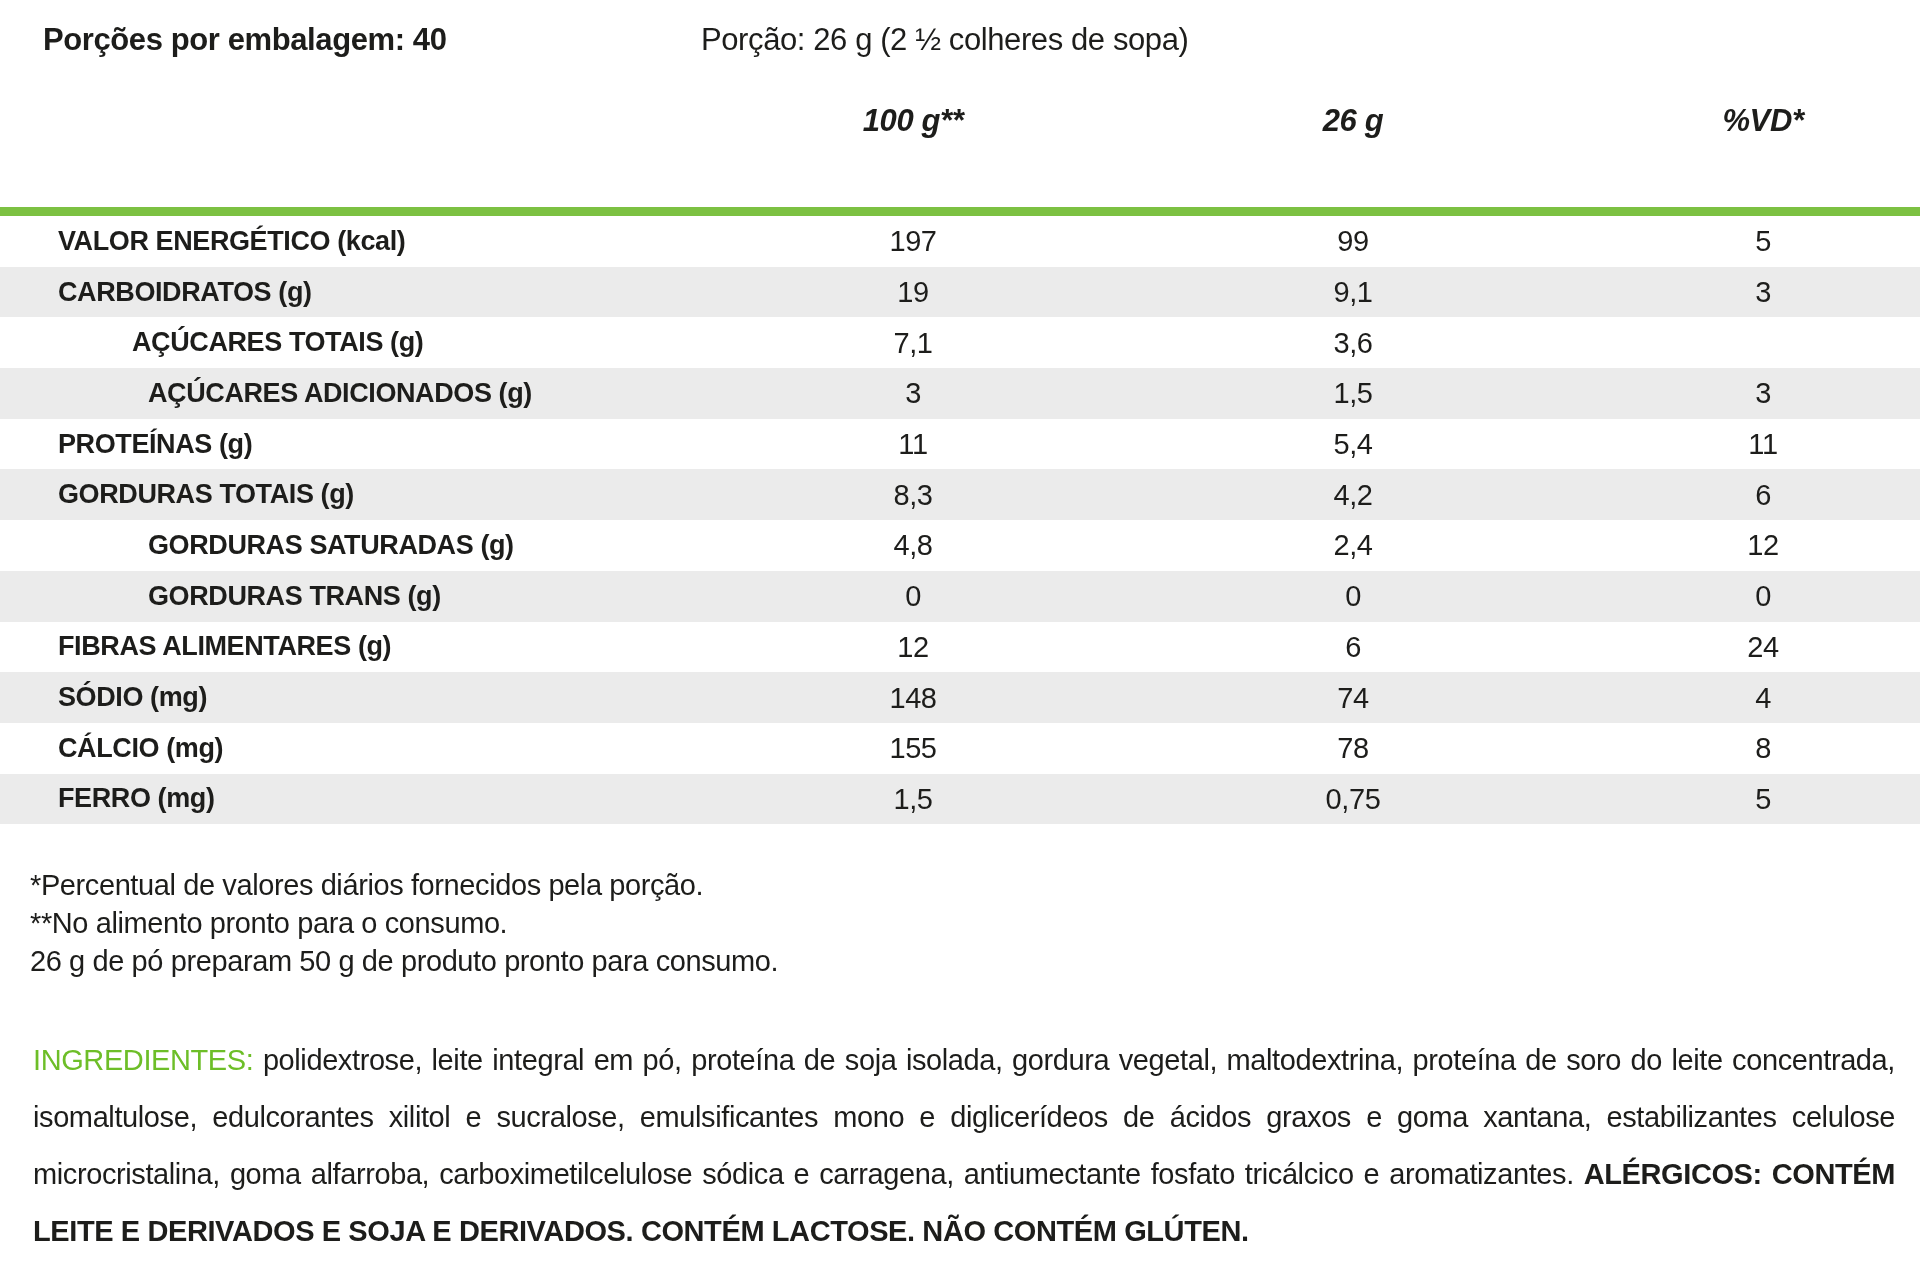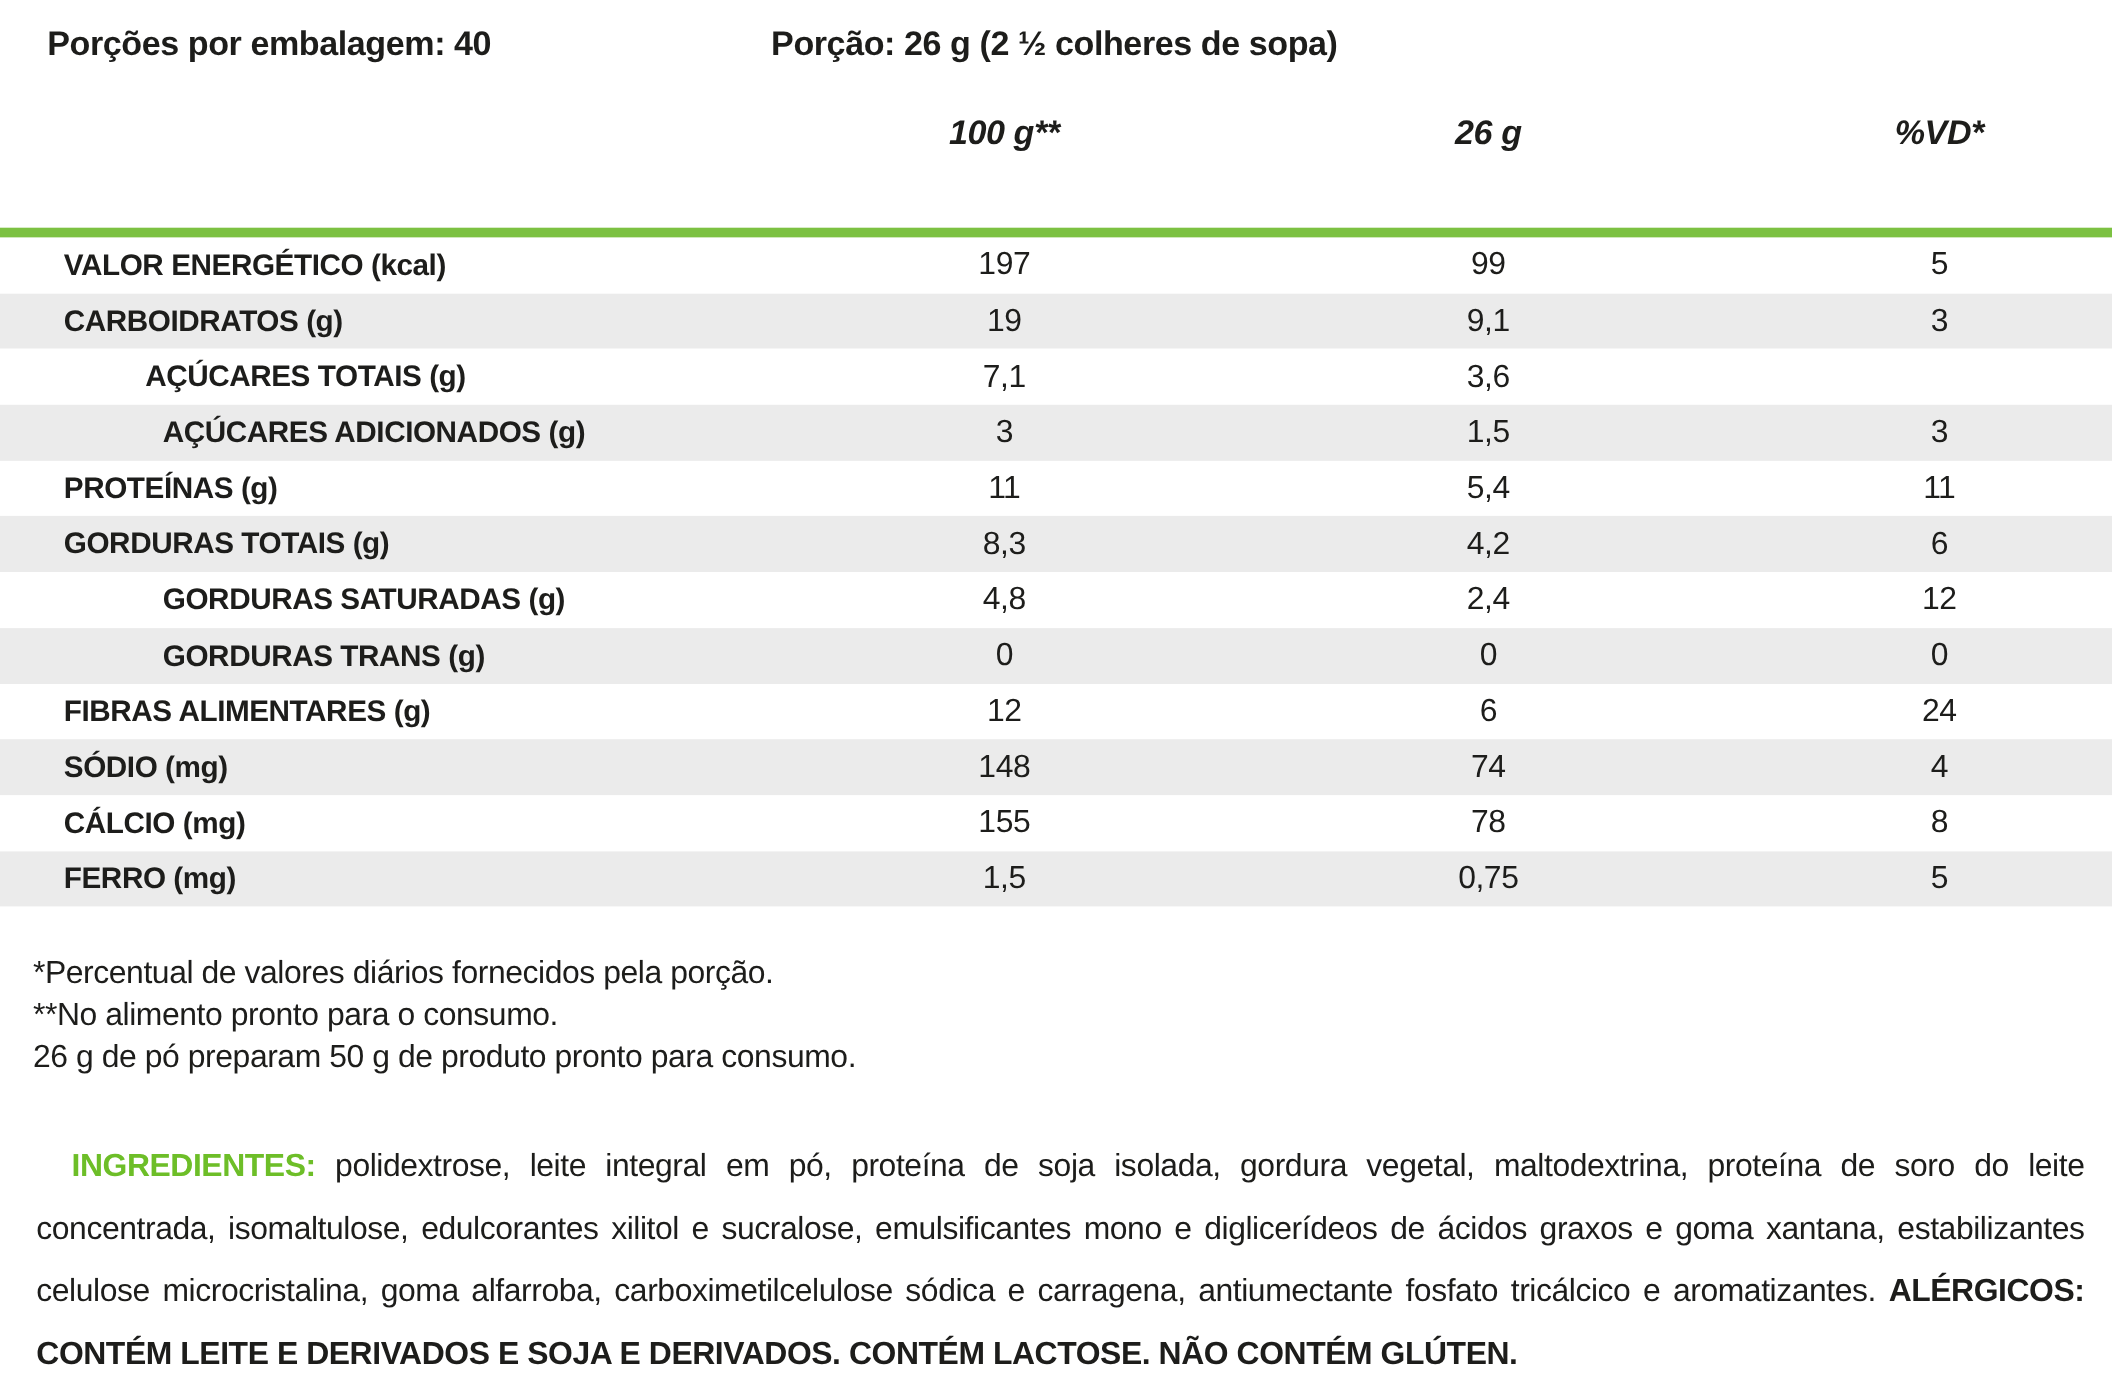--- a/index.html
+++ b/index.html
@@ -16,21 +16,21 @@
   .sheet {
     position: relative;
     width: 1920px;
     height: 976px;
     letter-spacing: -0.4px;
   }
 
   
   .top-info { position: absolute; top: 22px; left: 0; width: 100%; height: 40px; }
   .servings { position: absolute; left: 43px; top: 0; font-size: 31px; font-weight: bold; white-space: nowrap; }
-  .serving-size { position: absolute; left: 701px; top: 0; font-size: 31px; font-weight: bold; white-space: nowrap; text-align: center; }
+  .serving-size { position: absolute; left: 701px; top: 0; font-size: 31px; font-weight: normal; white-space: nowrap; text-align: center; }
 
   
   .col-headers { position: absolute; top: 103px; left: 0; width: 100%; height: 42px; }
   .col-header { position: absolute; top: 0; transform: translateX(-50%); font-size: 31px; font-weight: bold; white-space: nowrap; font-style: italic; }
   .col-header.c1 { left: 913px; }
   .col-header.c2 { left: 1353px; }
   .col-header.c3 { left: 1763px; }
 
   
   .accent-bar { position: absolute; top: 207px; left: 0; width: 1920px; height: 9px; background: var(--green, #7CC142); }
@@ -46,21 +46,21 @@
   .val.col1 { left: 913px; }
   .val.col2 { left: 1353px; }
   .val.col3 { left: 1763px; }
 
   
   .footnotes { position: absolute; top: 866px; left: 30px; width: 1600px; font-size: 29px; line-height: 38px; }
   .footnote { white-space: nowrap; }
 
   
   .ingredients { position: absolute; top: 1032px; left: 33px; width: 1862px; font-size: 29px; line-height: 57px; text-align: justify; }
-  .ingredients-label { color: var(--green, #7CC142); font-weight: bold; margin-left: 32px; }
+  .ingredients-label { color: var(--green, #7CC142); font-weight: normal; }
   .allergens { font-weight: bold; }
 </style>
 </head>
 <body>
 
 <div class="sheet">
 
   <div class="top-info">
     <span class="servings">Porções por embalagem: 40</span>
     <span class="serving-size">Porção: 26 g (2 ½ colheres de sopa)</span>

